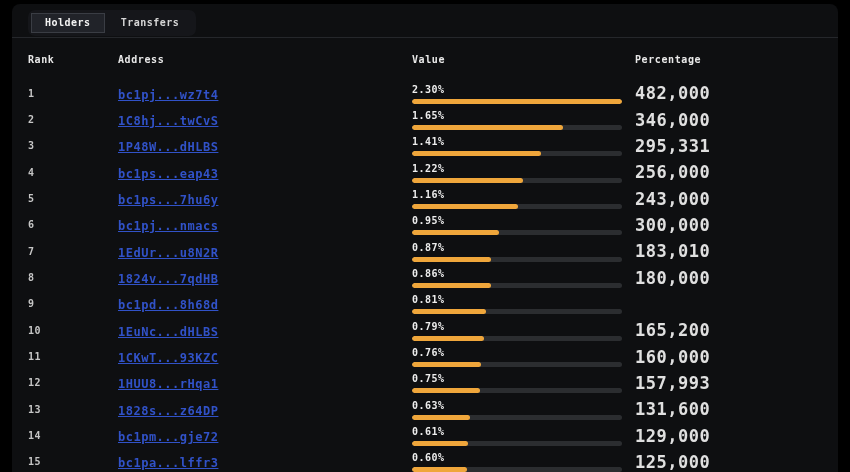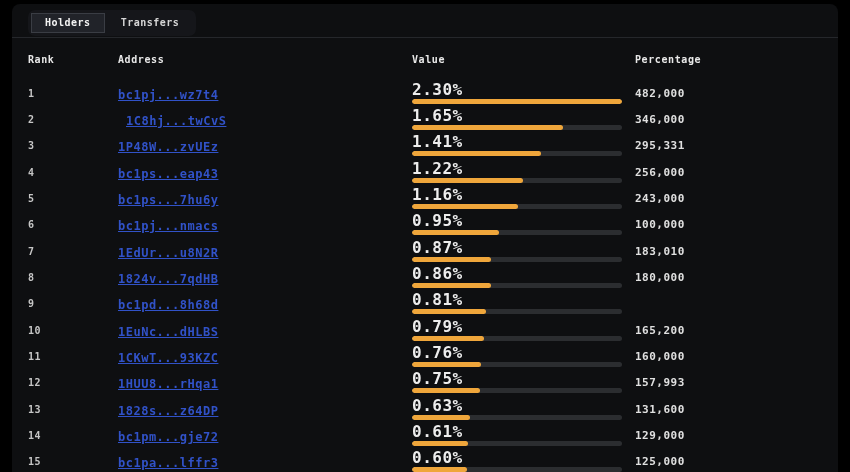--- a/index.html
+++ b/index.html
@@ -64,29 +64,29 @@
   .cell.rank { color:#c6c6c6; font-size:10px; font-weight:bold; letter-spacing:0.5px; }
   .cell.addr a {
     font-size:12px; font-weight:bold; letter-spacing:0.5px;
     text-decoration:underline;
     cursor:pointer;
   }
   .cell.pct {
     display:flex; flex-direction:column;
     justify-content:center; gap:4px; padding-top:2px;
   }
-  .pct-text { color:#ededed; font-size:16px; font-weight:bold; letter-spacing:0.5px; line-height:10px; }
+  .pct-text { color:#ededed; font-size:10px; font-weight:bold; letter-spacing:0.5px; line-height:10px; }
   .bar-track {
     width:210px; height:5px;
     background:#2b2d30;
     border-radius:3px;
     overflow:hidden;
   }
   .bar-fill { height:100%; border-radius:3px; }
-  .cell.value { color:#e0e0e0; font-size:11px; font-weight:bold; letter-spacing:0.5px; }
+  .cell.value { color:#e0e0e0; font-size:17px; font-weight:bold; letter-spacing:0.5px; }
 </style>
 </head>
 <body>
 
 <div class="card">
 
   <div class="tabbar">
     <div class="tab-group">
       <button class="tab active">Holders</button>
       <button class="tab">Transfers</button>
@@ -111,35 +111,35 @@
       <div class="bar-track">
         <div class="bar-fill" style="width: 100%; background: rgb(239, 166, 59);"></div>
       </div>
     </div>
     <div class="cell value">482,000</div>
   </div>
 
   <div class="row">
     <div class="cell rank">2</div>
     <div class="cell addr">
-      <a style="color: rgb(49, 82, 200); margin-left: 8px;">1C8hj...twCvS</a>
+      <a style="color: rgb(49, 82, 200);">1C8hj...twCvS</a>
     </div>
     <div class="cell pct">
       <div class="pct-text">1.65%</div>
       <div class="bar-track">
         <div class="bar-fill" style="width: 71.7391%; background: rgb(239, 166, 59);"></div>
       </div>
     </div>
     <div class="cell value">346,000</div>
   </div>
 
   <div class="row">
     <div class="cell rank">3</div>
     <div class="cell addr">
-      <a style="color: rgb(49, 82, 200);">1P48W...zvUEz</a>
+      <a style="color: rgb(49, 82, 200);">1P48W...dHLBS</a>
     </div>
     <div class="cell pct">
       <div class="pct-text">1.41%</div>
       <div class="bar-track">
         <div class="bar-fill" style="width: 61.3043%; background: rgb(239, 166, 59);"></div>
       </div>
     </div>
     <div class="cell value">295,331</div>
   </div>
 
@@ -175,21 +175,21 @@
     <div class="cell rank">6</div>
     <div class="cell addr">
       <a style="color: rgb(49, 82, 200);">bc1pj...nmacs</a>
     </div>
     <div class="cell pct">
       <div class="pct-text">0.95%</div>
       <div class="bar-track">
         <div class="bar-fill" style="width: 41.3043%; background: rgb(239, 166, 59);"></div>
       </div>
     </div>
-    <div class="cell value">100,000</div>
+    <div class="cell value">300,000</div>
   </div>
 
   <div class="row">
     <div class="cell rank">7</div>
     <div class="cell addr">
       <a style="color: rgb(49, 82, 200);">1EdUr...u8N2R</a>
     </div>
     <div class="cell pct">
       <div class="pct-text">0.87%</div>
       <div class="bar-track">

